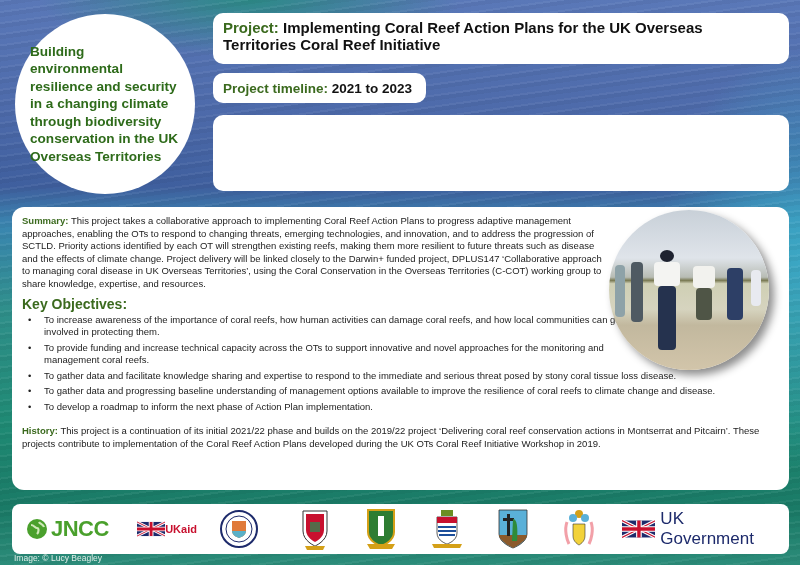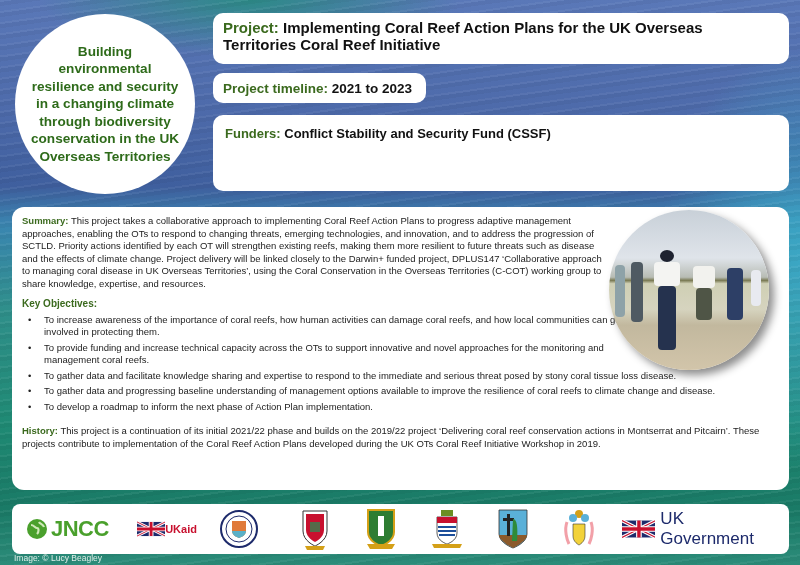--- a/index.html
+++ b/index.html
@@ -6,30 +6,30 @@
   body{width:800px;height:565px;overflow:hidden;position:relative;font-family:"Liberation Sans",sans-serif;
     background:
       radial-gradient(ellipse 300px 80px at 250px 0px, rgba(40,140,130,0.9), rgba(0,0,0,0) 70%),
       radial-gradient(ellipse 200px 300px at 800px 260px, rgba(60,170,200,0.9), rgba(0,0,0,0) 70%),
       linear-gradient(180deg,#5a78b8 0%,#4d6aaa 20%,#3f5f9e 33%,#3a86b0 40%,#2f8f8a 55%,#1f8a74 75%,#1a7a66 90%,#2c8c7a 100%);
   }
   .waves{position:absolute;inset:0;background:repeating-linear-gradient(172deg,rgba(255,255,255,0.05) 0 2px,rgba(0,0,0,0.04) 2px 6px,rgba(255,255,255,0) 6px 11px);pointer-events:none;}
   .card{position:absolute;background:#fff;border-radius:10px;}
   .green{color:#3b6a1e;}
   .dark{color:#111;}
-  .tagline{position:absolute;left:15px;top:14px;width:180px;height:180px;border-radius:50%;background:#fff;display:flex;align-items:center;justify-content:center;text-align:center;}
+  .tagline{position:absolute;left:15px;top:14px;width:180px;height:180px;border-radius:50%;background:#fff;display:flex;align-items:center;justify-content:center;}
   .tagline span{color:#2e6b1a;font-weight:bold;font-size:13.6px;line-height:17.4px;width:150px;}
   .project{left:213px;top:13px;width:576px;height:51px;padding:6px 10px 0 10px;box-sizing:border-box;font-size:15px;font-weight:bold;line-height:17px;}
   .timeline{left:213px;top:73px;width:213px;height:30px;padding:12px 10px;box-sizing:border-box;display:flex;align-items:center;font-size:13.5px;font-weight:bold;}
   .funders{left:213px;top:115px;width:576px;height:76px;padding:10px 10px 0 12px;box-sizing:border-box;font-size:13px;font-weight:bold;line-height:17px;}
   .funders .row2{margin-top:9px;}
   .main{left:12px;top:207px;width:777px;height:283px;border-radius:12px;padding:8px 8px 0 10px;box-sizing:border-box;font-size:9.5px;line-height:12.5px;color:#222;}
   .summary{width:590px;}
   .lbl{color:#3b6a1e;font-weight:bold;}
-  .keyhead{margin-top:8px;font-weight:bold;color:#3b6a1e;font-size:10px;}
+  .keyhead{margin-top:8px;font-weight:bold;color:#3b6a1e;font-size:14px;}
   ul{margin:3px 0 0 0;padding:0 0 0 22px;list-style:none;}
   li{position:relative;margin-bottom:3px;}
   li:before{content:"•";position:absolute;left:-16px;top:0;}
   li.w1{width:580px;}
   .history{margin-top:12px;}
   .photo{position:absolute;left:609px;top:210px;width:160px;height:160px;border-radius:50%;overflow:hidden;
     box-shadow:5px 5px 8px rgba(0,0,0,0.45);
     background:linear-gradient(180deg,#c8d0d8 0%,#dfe4ea 30%,#b8bcb4 42%,#7a7a54 44%,#cfcfb4 46%,#d6d4bf 62%,#c2b89e 72%,#d2c5aa 100%);}
   .person{position:absolute;border-radius:4px;}
   .logos{left:12px;top:504px;width:777px;height:50px;border-radius:8px;display:flex;align-items:center;padding:0 14px;box-sizing:border-box;}
@@ -49,24 +49,20 @@
   <span class="green">Project:</span>
   <span class="dark">Implementing Coral Reef Action Plans for the UK Overseas Territories Coral Reef Initiative</span>
 </div>
 
 <div class="card timeline">
   <span class="green">Project timeline:</span>&nbsp;
   <span class="dark">2021 to 2023</span>
 </div>
 
 <div class="card funders">
-  <div>
-    <span class="green">Funders:</span>
-    <span class="dark">Conflict Stability and Security Fund (CSSF)</span>
-  </div>
 </div>
 
 <div class="card main">
   <div class="summary">
     <span class="lbl">Summary:</span>
     <span>This project takes a collaborative approach to implementing Coral Reef Action Plans to progress adaptive management approaches, enabling the OTs to respond to changing threats, emerging technologies, and innovation, and to address the progression of SCTLD. Priority actions identified by each OT will strengthen existing reefs, making them more resilient to future threats such as disease and the effects of climate change. Project delivery will be linked closely to the Darwin+ funded project, DPLUS147 ‘Collaborative approach to managing coral disease in UK Overseas Territories’, using the Coral Conservation in the Overseas Territories (C-COT) working group to share knowledge, expertise, and resources.</span>
   </div>
   <div class="keyhead">Key Objectives:</div>
   <ul>
     <li class="w1">To increase awareness of the importance of coral reefs, how human activities can damage coral reefs, and how local communities can get involved in protecting them.</li>

